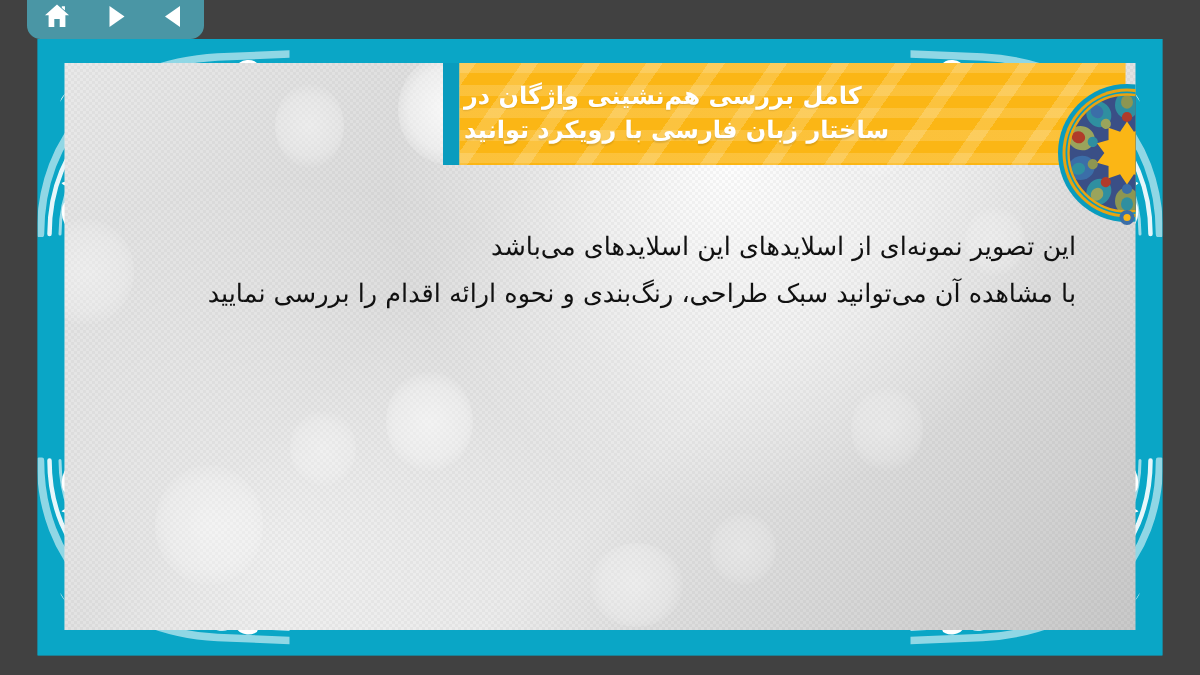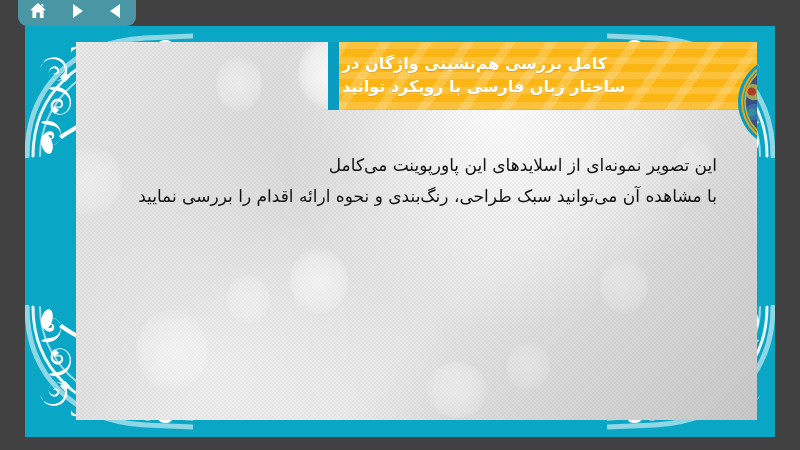--- a/index.html
+++ b/index.html
@@ -72,21 +72,20 @@
     position: absolute;
     left: 18px;
     top: 16px;
     right: 18px;
     bottom: 17px;
     background:
       radial-gradient(circle at 62% 18%, rgba(255,255,255,0.95) 0%, rgba(255,255,255,0) 42%),
       radial-gradient(circle at 20% 86%, rgba(255,255,255,0.55) 0%, rgba(255,255,255,0) 38%),
       linear-gradient(135deg, #e9e9e9 0%, #d9d9d9 35%, #e6e6e6 60%, #c9c9c9 100%);
     overflow: hidden;
-    margin-left: 33px;
   }
   
   #slide-texture {
     position: absolute;
     inset: 0;
     background-image:
       linear-gradient(45deg, rgba(0,0,0,0.035) 25%, transparent 25%, transparent 75%, rgba(0,0,0,0.035) 75%),
       linear-gradient(45deg, rgba(0,0,0,0.035) 25%, transparent 25%, transparent 75%, rgba(0,0,0,0.035) 75%);
     background-size: 4px 4px;
     background-position: 0 0, 2px 2px;
@@ -417,21 +416,21 @@
             <path fill="#fbb615" d="M0,-21 L4.6,-14.2 L12.3,-16.9 L12.3,-8.7 L20,-6.5 L15.1,0 L20,6.5 L12.3,8.7 L12.3,16.9 L4.6,14.2 L0,21 L-4.6,14.2 L-12.3,16.9 L-12.3,8.7 L-20,6.5 L-15.1,0 L-20,-6.5 L-12.3,-8.7 L-12.3,-16.9 L-4.6,-14.2 Z"></path>
           </g>
           <circle cx="48" cy="48" r="39" fill="none" stroke="#e8a412" stroke-width="1.6"></circle>
 
           <circle cx="48" cy="91" r="5" fill="#3b6ea8"></circle>
           <circle cx="48" cy="91" r="2.4" fill="#fbb615"></circle>
         </svg>
       </div>
 
       <div id="body-text">
-        <span class="body-line">این تصویر نمونه‌ای از اسلایدهای این پاورپوینت می‌کامل</span>
+        <span class="body-line">این تصویر نمونه‌ای از اسلایدهای این اسلایدهای می‌باشد</span>
         <span class="body-line">با مشاهده آن می‌توانید سبک طراحی، رنگ‌بندی و نحوه ارائه اقدام را بررسی نمایید</span>
       </div>
 
     </div>
   </div>
 
   <div id="navbar">
     <div class="navbtn">
       <svg width="16" height="16" viewBox="0 0 16 16" xmlns="http://www.w3.org/2000/svg">
         <polygon points="12,1 12,15 2,8" fill="#ffffff"></polygon>

